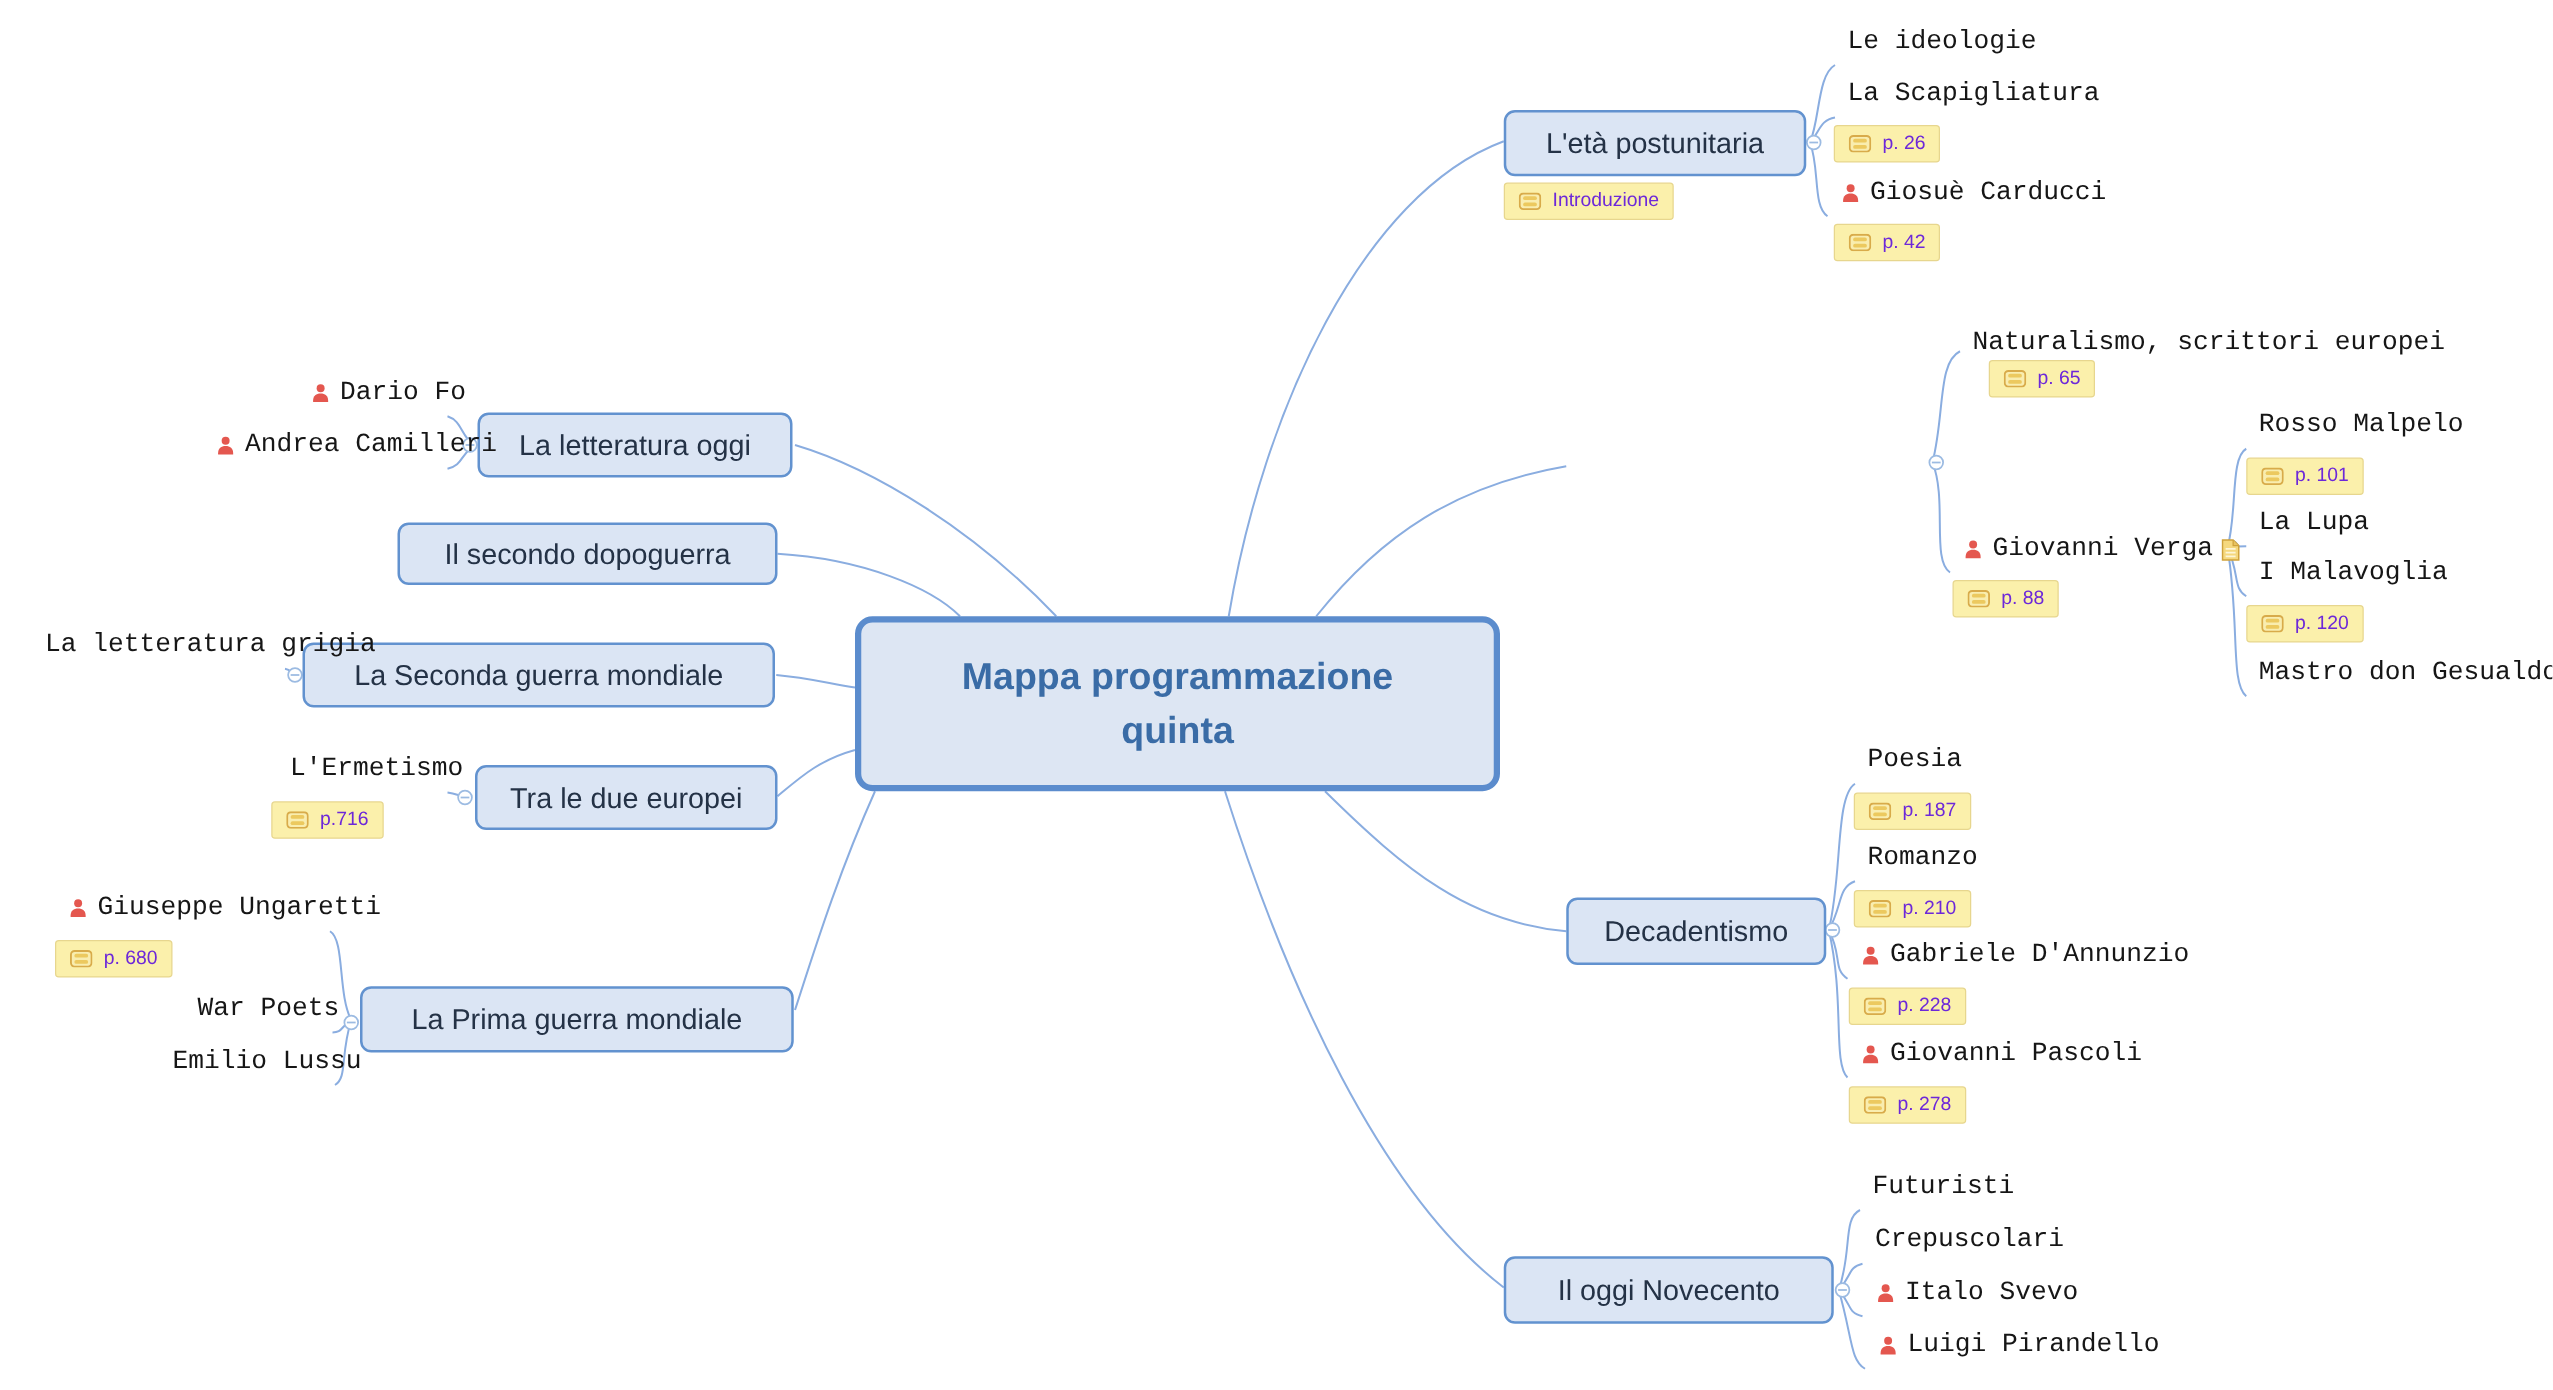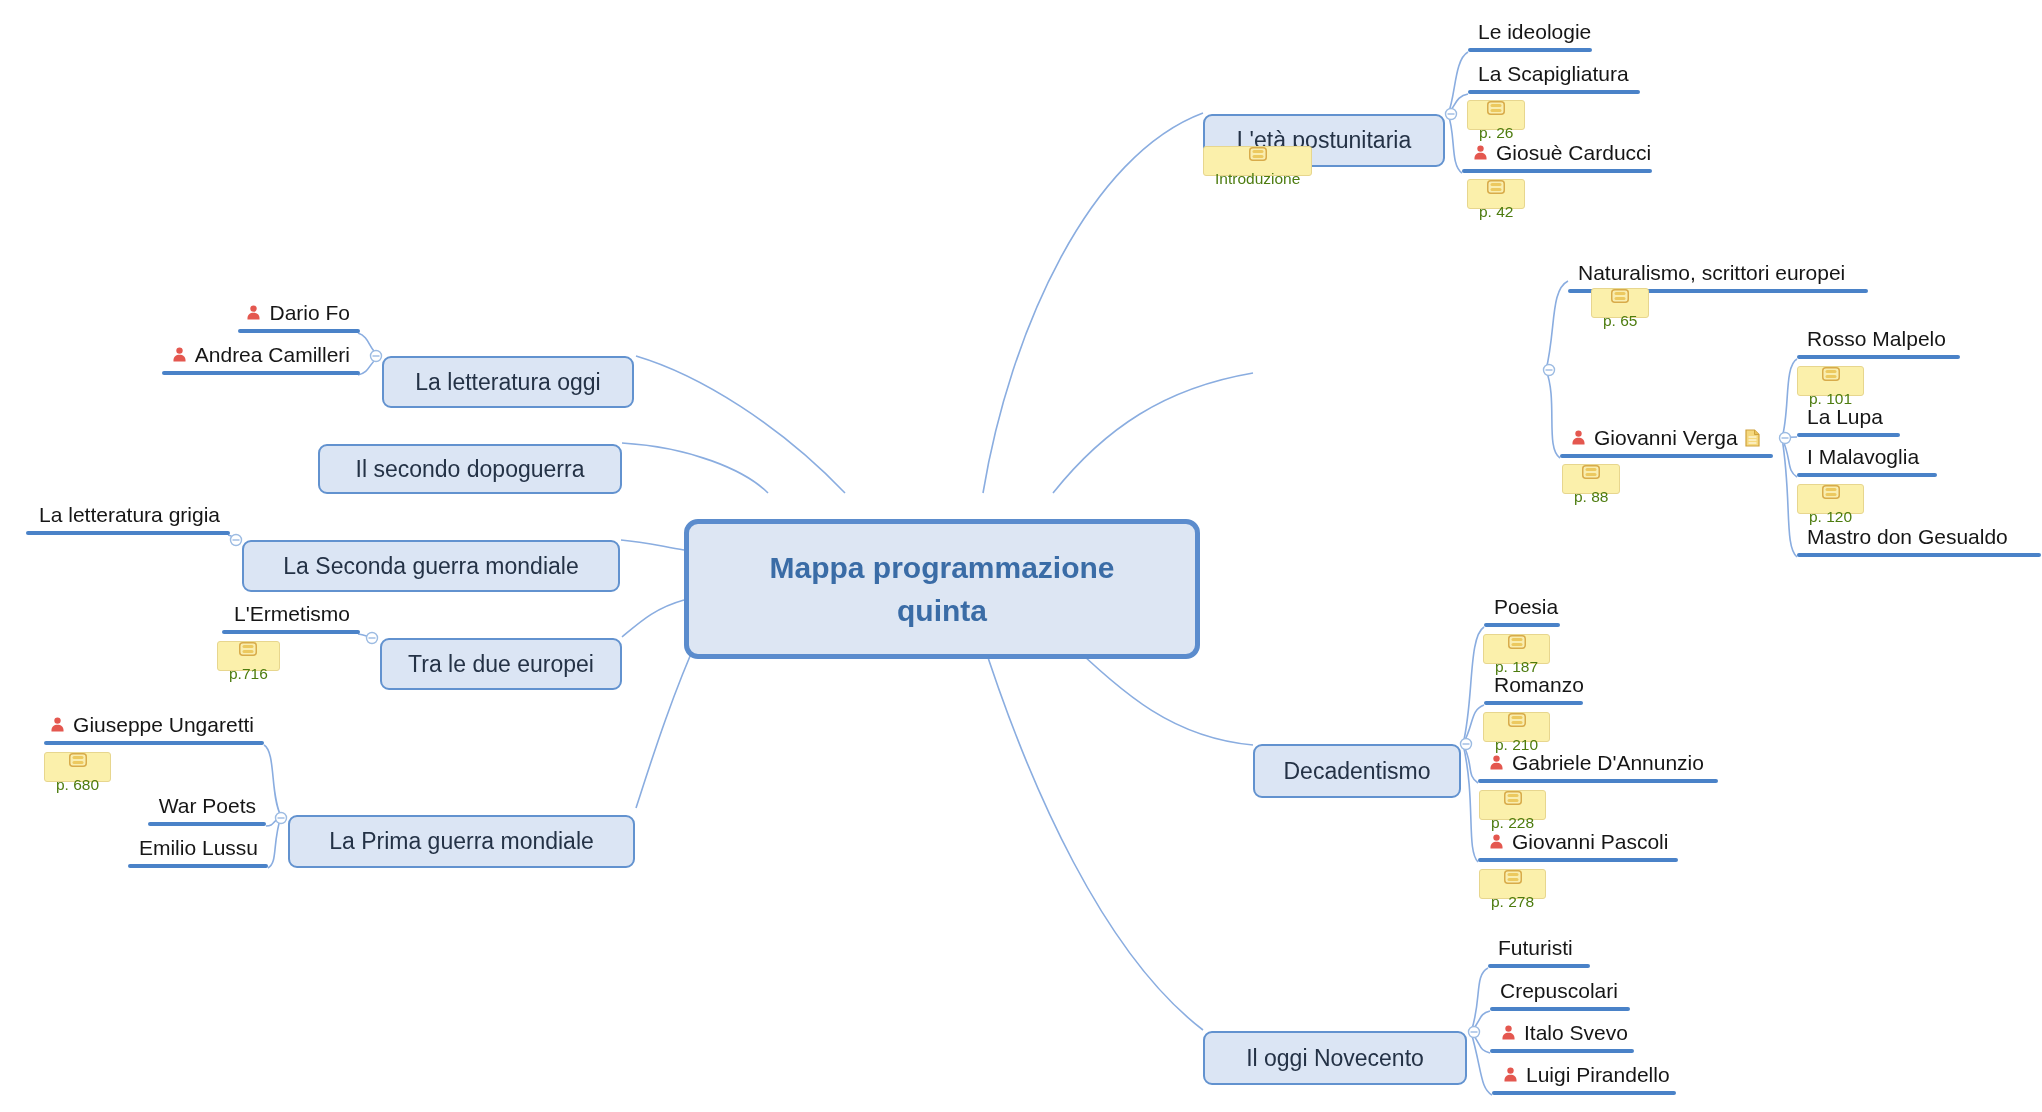--- a/index.html
+++ b/index.html
@@ -5,44 +5,45 @@
   html,body{margin:0;padding:0;background:#ffffff;}
   .stage{
     position:relative; width:2042px; height:1112px; overflow:hidden;
     font-family:"Liberation Sans", sans-serif; background:#ffffff;
   }
   svg.edges{position:absolute; left:0; top:0; pointer-events:none;}
   .bubble{
     position:absolute; box-sizing:border-box;
     background:#dbe5f4; border:2px solid #6292cf; border-radius:9px;
     display:flex; align-items:center; justify-content:center;
-    color:#243246; font-size:23px; white-space:nowrap;margin-top:26px;
+    color:#243246; font-size:23px; white-space:nowrap;
   }
   .bubble.center-bubble{
     border:5px solid #5b8ccd; border-radius:14px; background:#dde6f3;
     color:#3a6ca6; font-weight:bold; font-size:30px; text-align:center;
     white-space:normal; line-height:1.45;
   }
   .bubble.center-bubble .center-label{max-width:420px;}
   .leaf{
     position:absolute; box-sizing:border-box;
-    display:flex; flex-direction:column; justify-content:center;
+    display:flex; flex-direction:row; justify-content:space-between;
     height:33px;
+    font-family:Liberation Mono, monospace;
   }
   .leaf-label{
     display:flex; align-items:center; gap:7px;
     padding:0 10px 4px 10px; font-size:21px; color:#161616; white-space:nowrap;
   }
   .leaf.left-side .leaf-label{justify-content:flex-end;}
   .leaf-line{height:4px; width:100%; background:#4a82c8; border-radius:2px;}
   .badge{
     position:absolute; box-sizing:border-box; height:30px;
     background:#fbf0ab; border:1px solid #e7d68e; border-radius:3px;
     display:inline-flex; align-items:center; gap:9px; padding:0 11px;
-    font-size:15.5px; color:#4d7c0f; white-space:nowrap;flex-direction:column;
+    font-size:15.5px; color:#6d28d9; white-space:nowrap;
   }
   .icon{display:inline-flex; align-items:center;}
 </style>
 </head>
 <body>
 
 <div class="stage">
 
   <svg class="edges" width="2042" height="1112" viewBox="0 0 2042 1112">
     <g fill="none" stroke="#8aade0" stroke-width="1.6">

